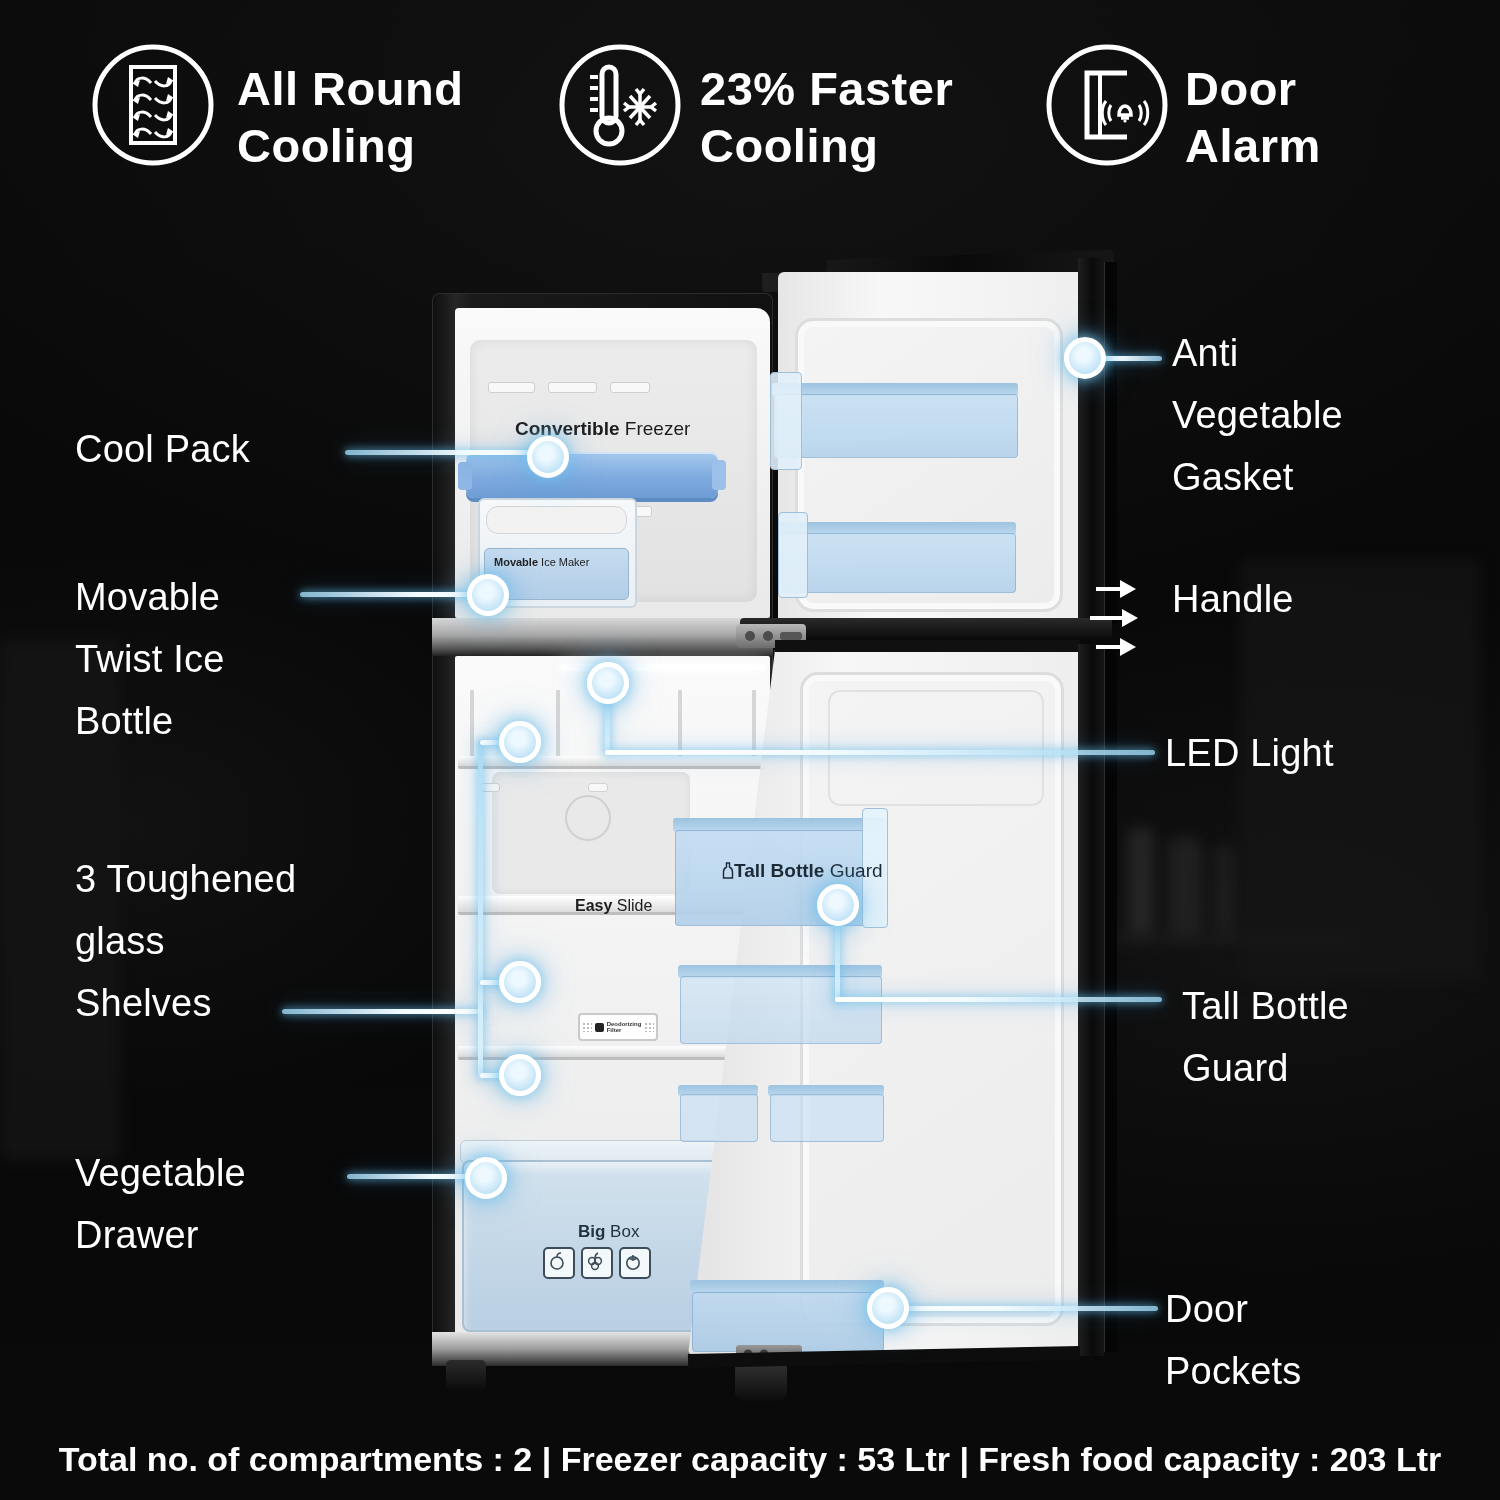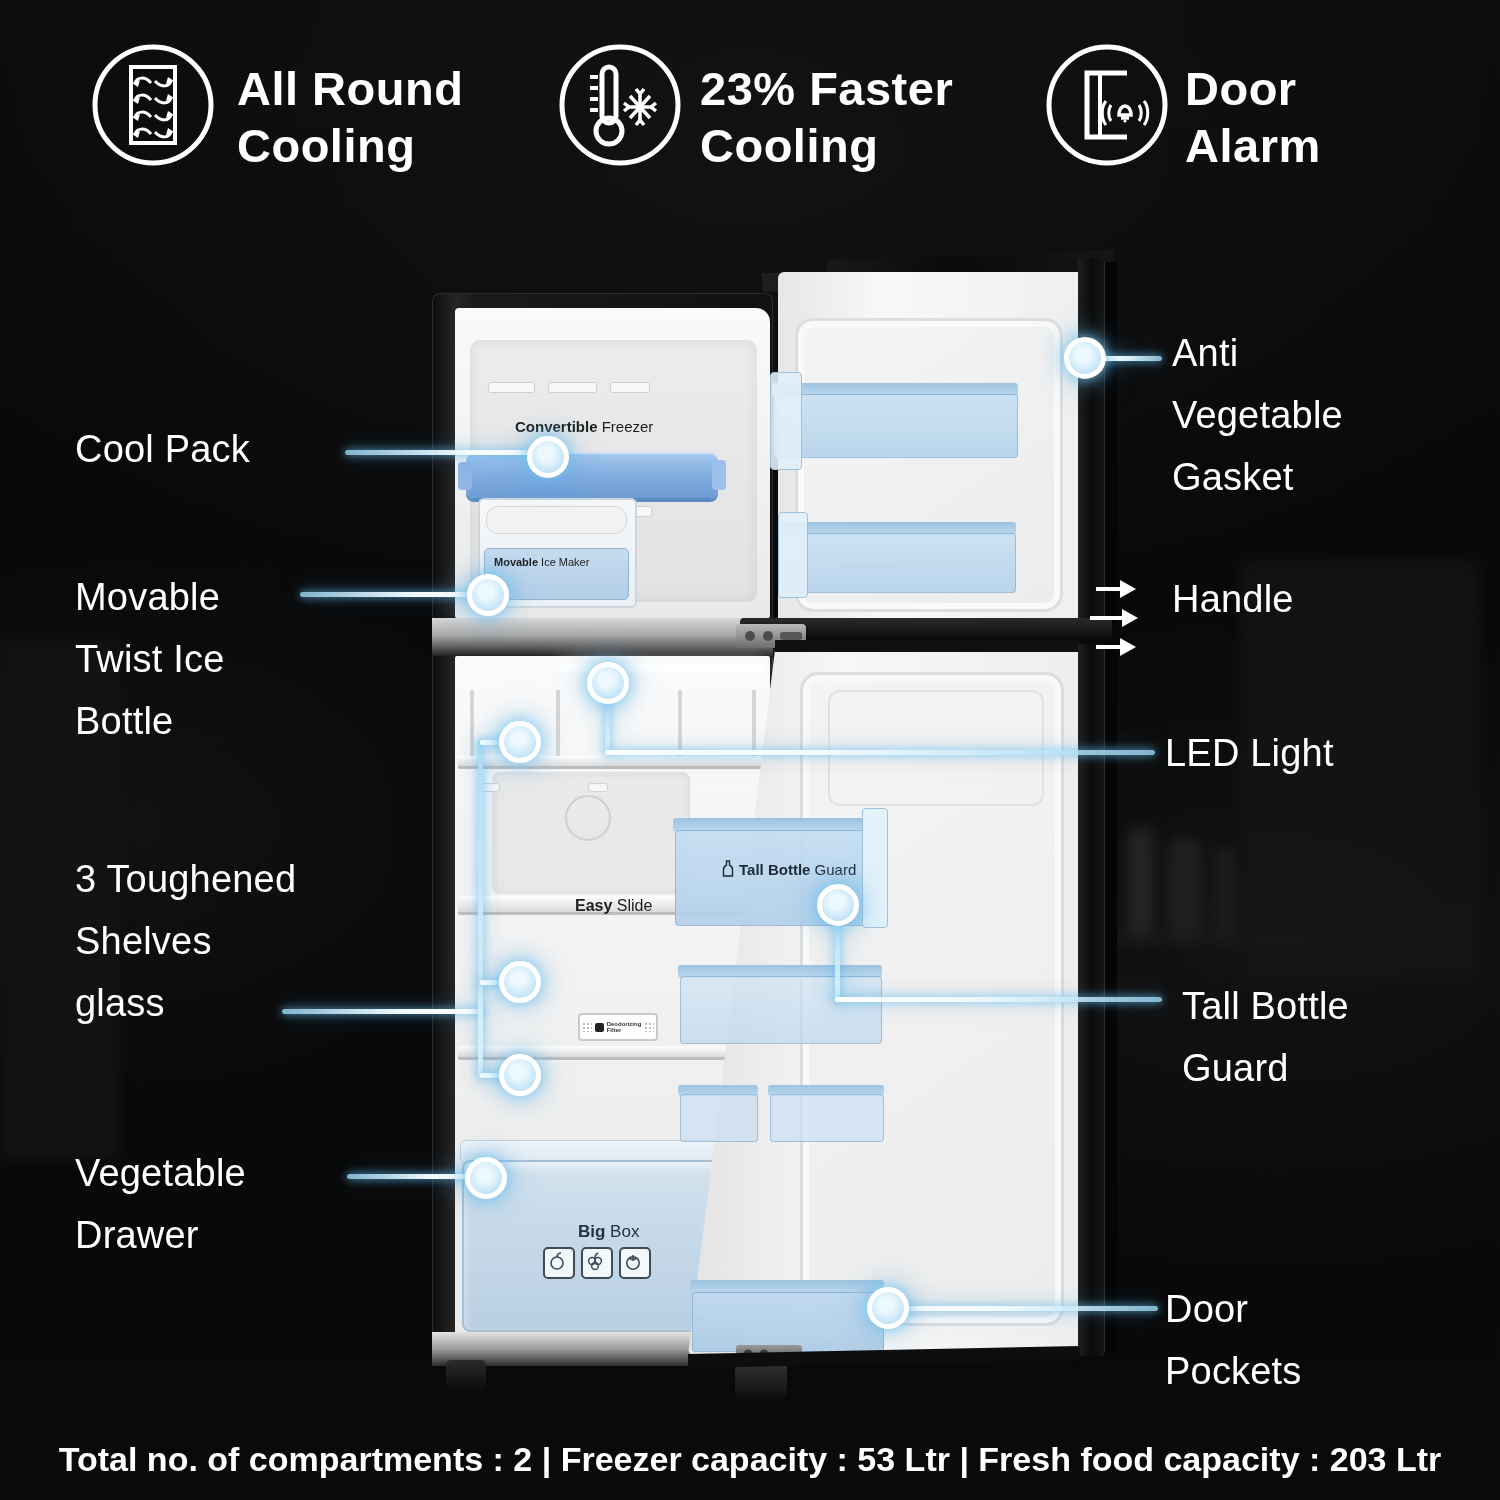--- a/index.html
+++ b/index.html
@@ -139,21 +139,21 @@
   </div>
 
   <div class="cabinet"></div>
 
   <div class="interior" style="left:455px;top:308px;width:315px;height:310px;border-radius:4px 14px 2px 2px;"></div>
   <div class="abs" style="left:470px;top:340px;width:287px;height:262px;background:linear-gradient(180deg,#ececec,#e2e2e2);border-radius:10px;box-shadow:inset 0 0 14px rgba(0,0,0,.08);"></div>
   <div class="abs" style="left:488px;top:382px;width:45px;height:9px;background:#f8f8f8;border:1px solid #cfcfcf;border-radius:3px;"></div>
   <div class="abs" style="left:548px;top:382px;width:47px;height:9px;background:#f8f8f8;border:1px solid #cfcfcf;border-radius:3px;"></div>
   <div class="abs" style="left:610px;top:382px;width:38px;height:9px;background:#f8f8f8;border:1px solid #cfcfcf;border-radius:3px;"></div>
   <div class="abs" style="left:612px;top:506px;width:38px;height:9px;background:#f8f8f8;border:1px solid #cfcfcf;border-radius:3px;"></div>
-  <div class="small-note" style="left:515px;top:418px;font-size:15px;">
+  <div class="small-note" style="left:515px;top:418px;font-size:19px;">
     <b>Convertible</b><span> Freezer</span>
   </div>
 
   <div class="abs" style="left:466px;top:452px;width:252px;height:46px;border-radius:8px;background:linear-gradient(180deg,#a6c9ee 0%,#7fabdf 55%,#6d9cd4 100%);box-shadow:0 4px 0 #5d8cc2, inset 0 2px 0 rgba(255,255,255,.5);"></div>
   <div class="abs" style="left:458px;top:462px;width:14px;height:28px;background:#8fb6e5;border-radius:4px;"></div>
   <div class="abs" style="left:712px;top:460px;width:14px;height:30px;background:#9cc0ea;border-radius:4px;"></div>
 
   <div class="abs" style="left:478px;top:498px;width:155px;height:106px;background:linear-gradient(180deg,#f6f8fa,#e9eff4);border:2px solid #ccd6de;border-radius:6px;"></div>
   <div class="abs" style="left:486px;top:506px;width:139px;height:26px;background:#f2f2f2;border:1px solid #d5d5d5;border-radius:12px;"></div>
   <div class="abs" style="left:484px;top:548px;width:143px;height:50px;background:linear-gradient(180deg,rgba(190,215,238,.85),rgba(165,197,228,.8));border:1px solid #9ab4cc;border-radius:5px;"></div>
@@ -249,21 +249,21 @@
   <div class="abs" style="left:688px;top:640px;width:392px;height:715px;clip-path:polygon(22.5% 0, 100% 0, 100% 100%, 0 100%);background:linear-gradient(90deg,#e3e3e3,#f7f7f7 40%,#eeeeee);border-radius:6px;"></div>
   <div class="abs" style="left:775px;top:640px;width:305px;height:12px;background:#101010;"></div>
   <div class="liner" style="left:800px;top:672px;width:258px;height:648px;clip-path:polygon(0 0,100% 0,100% 100%,-18% 100%);"></div>
   <div class="abs" style="left:828px;top:690px;width:212px;height:112px;border:2px solid #e1e1e1;border-radius:12px;"></div>
   <div class="doorblack" style="left:1078px;top:644px;width:26px;height:712px;"></div>
   <div class="abs" style="left:1104px;top:648px;width:12px;height:704px;background:#050505;border-left:1px solid #2e2e2e;"></div>
 
   <div class="bin-rim" style="left:673px;top:818px;width:212px;height:14px;"></div>
   <div class="bin-body" style="left:675px;top:830px;width:208px;height:94px;background:linear-gradient(180deg,rgba(196,221,242,.95),rgba(176,206,232,.9));"></div>
   <div class="abs" style="left:862px;top:808px;width:24px;height:118px;background:rgba(228,242,251,.95);border:1px solid #9fc0da;border-radius:4px;"></div>
-  <div class="small-note" style="left:722px;top:860px;font-size:15px;color:#1c2a36;display:flex;align-items:center;gap:5px;">
+  <div class="small-note" style="left:722px;top:860px;font-size:19px;color:#1c2a36;display:flex;align-items:center;">
     <svg width="12" height="18" viewBox="0 0 12 18" fill="none" stroke="#1c2a36" stroke-width="1.4">
         <path d="M4.5 1 h3 v4 c2 1 3 2.5 3 5 v6 H1.5 v-6 c0-2.5 1-4 3-5 z"></path>
       </svg>
     <span><b>Tall Bottle</b><span> Guard</span></span>
   </div>
 
   <div class="bin-rim" style="left:678px;top:965px;width:204px;height:13px;"></div>
   <div class="bin-body" style="left:680px;top:976px;width:200px;height:66px;background:linear-gradient(180deg,rgba(205,227,244,.7),rgba(185,212,236,.65));"></div>
 
   <div class="bin-rim" style="left:678px;top:1085px;width:80px;height:11px;"></div>
@@ -336,22 +336,22 @@
   <div class="lbl" style="left:75px;top:418px;">
     <div>Cool Pack</div>
   </div>
   <div class="lbl" style="left:75px;top:566px;">
     <div>Movable</div>
     <div>Twist Ice</div>
     <div>Bottle</div>
   </div>
   <div class="lbl" style="left:75px;top:848px;">
     <div>3 Toughened</div>
+    <div>glass</div>
     <div>Shelves</div>
-    <div>glass</div>
   </div>
   <div class="lbl" style="left:75px;top:1142px;">
     <div>Vegetable</div>
     <div>Drawer</div>
   </div>
   <div class="lbl" style="left:1172px;top:322px;">
     <div>Anti</div>
     <div>Vegetable</div>
     <div>Gasket</div>
   </div>

